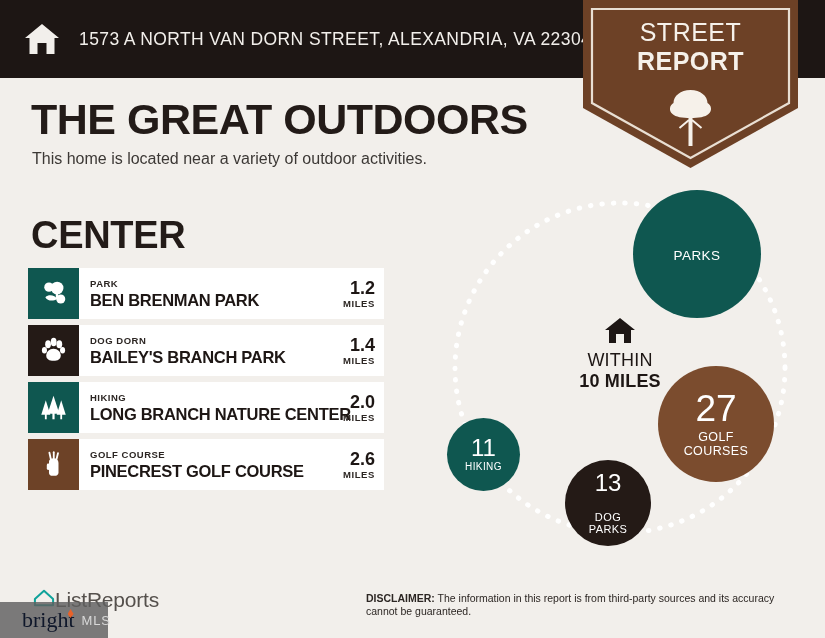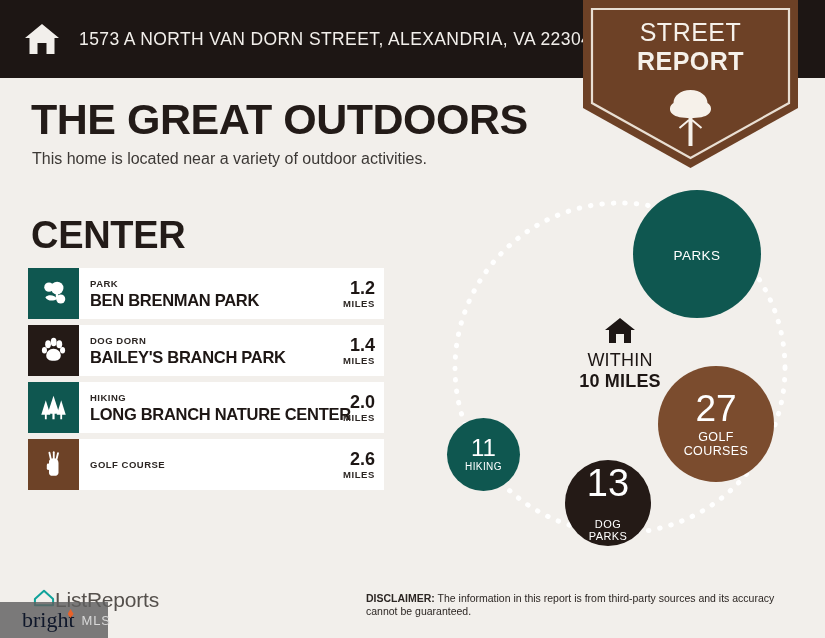--- a/index.html
+++ b/index.html
@@ -108,21 +108,21 @@
 
   .b-parks { width: 128px; height: 128px; left: 218px; top: 12px; background: #0f5750; }
   .b-parks .num { font-size: 48px; }
   .b-parks .lbl { font-size: 13.5px; margin-top: 5px; }
 
   .b-golf { width: 116px; height: 116px; left: 243px; top: 188px; background: #7b4c2e; }
   .b-golf .num { font-size: 37px; }
   .b-golf .lbl { font-size: 12.5px; margin-top: 4px; }
 
   .b-dog { width: 86px; height: 86px; left: 150px; top: 282px; background: #241a16; }
-  .b-dog .num { font-size: 38px; }
+  .b-dog .num { font-size: 24px; }
   .b-dog .lbl { font-size: 11px; margin-top: 17px; }
 
   .b-hike { width: 73px; height: 73px; left: 32px; top: 240px; background: #0f5750; }
   .b-hike .num { font-size: 24px; }
   .b-hike .lbl { font-size: 10px; margin-top: 2px; }
 
   .center-mark {
     position: absolute; left: 140px; top: 138px;
     width: 130px; text-align: center;
   }
@@ -266,20 +266,21 @@
         <svg viewBox="0 0 32 32" xmlns="http://www.w3.org/2000/svg">
           <path d="M11 13 C11 10.5 13 9 16 9 C19.5 9 21.5 11 21.5 14 L21.5 25 C21.5 27.2 19.8 28.5 17 28.5 L15 28.5 C12.4 28.5 11 27.2 11 25 Z" fill="#ffffff"></path>
           <path d="M13 10 L11.5 3" stroke="#ffffff" stroke-width="2" stroke-linecap="round" fill="none"></path>
           <path d="M16.3 9.2 L16.3 2.5" stroke="#ffffff" stroke-width="2" stroke-linecap="round" fill="none"></path>
           <path d="M19.4 10 L21 3.4" stroke="#ffffff" stroke-width="2" stroke-linecap="round" fill="none"></path>
           <rect x="8.6" y="15" width="3.2" height="7" rx="1.5" fill="#ffffff"></rect>
         </svg>
       </div>
       <div class="row-body">
         <span class="row-cat">GOLF COURSE</span>
+        <span class="row-name">PINECREST GOLF COURSE</span>
       </div>
       <div class="row-dist">
         <span class="row-dist-num">2.6</span>
         <span class="row-dist-unit">MILES</span>
       </div>
     </div>
 
   </div>
 
   <div class="diagram">

